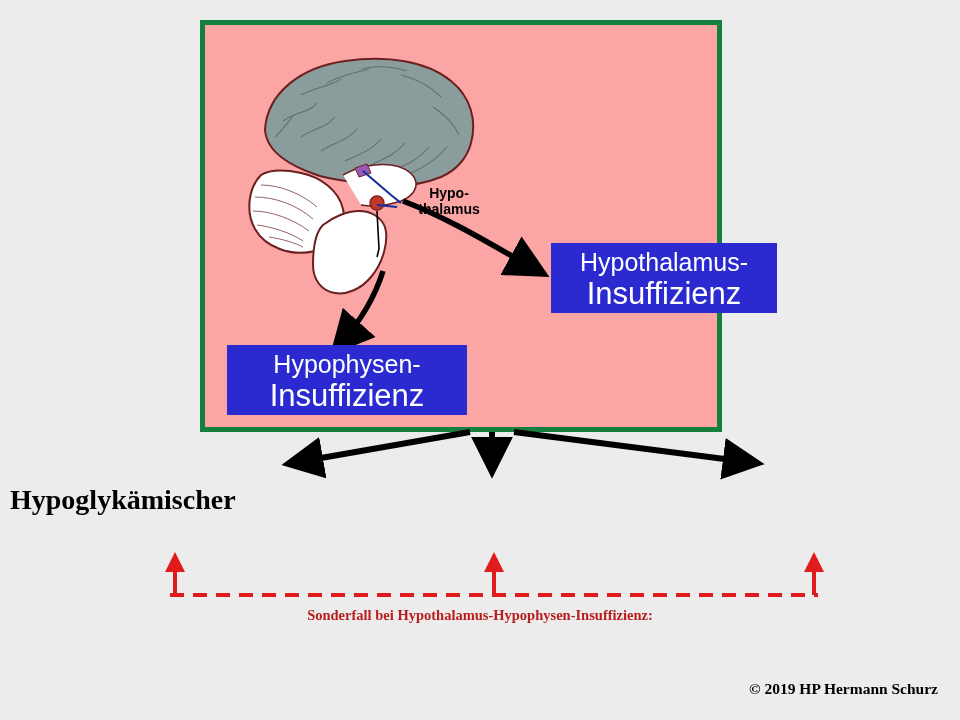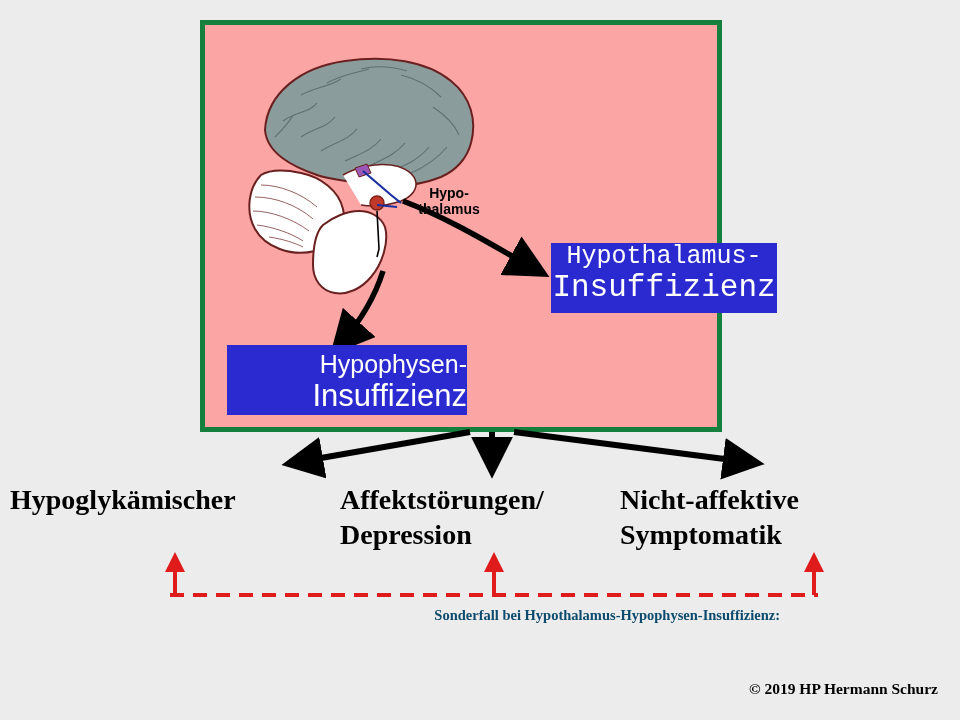--- a/index.html
+++ b/index.html
@@ -44,22 +44,22 @@
     font-family: "Liberation Sans", sans-serif;
   }
   .bluebox .l1 { font-size: 25px; display: block; }
   .bluebox .l2 { font-size: 31px; display: block; }
 
   #box-hypothalamus {
     left: 546px;
     top: 238px;
     width: 226px;
     height: 70px;
+    padding-top: 6px;
     box-sizing: border-box;
-    font-family: Liberation Mono, monospace;
   }
   #box-hypophysen {
     left: 222px;
     top: 340px;
     width: 240px;
     height: 70px;
     padding-top: 6px;
     box-sizing: border-box;
   }
 
@@ -75,22 +75,22 @@
   #cap-left   { left: 10px;  top: 482px; width: 340px; }
   #cap-mid    { left: 340px; top: 482px; width: 280px; }
   #cap-right  { left: 620px; top: 482px; width: 335px; }
 
   
   .redline {
     position: absolute;
     left: 180px;
     top: 606px;
     width: 600px;
-    text-align: right;
-    color: #0c4a6e;
+    text-align: center;
+    color: #b91c1c;
     font-family: "Liberation Serif", serif;
     font-weight: bold;
     font-size: 14.5px;
     line-height: 1.35;
   }
 
   
   .copyright {
     position: absolute;
     right: 22px;
@@ -193,21 +193,21 @@
       <path d="M198 176 C250 196 290 222 330 244" stroke="#000000" stroke-width="5.5" fill="none" marker-end="url(#ah)"></path>
 
       <path d="M178 246 C168 278 152 300 136 318" stroke="#000000" stroke-width="5.5" fill="none" marker-end="url(#ah)"></path>
     </svg>
 
     <div class="bluebox" id="box-hypothalamus" style="left:346px; top:218px; width:226px; height:70px;">
       <span class="l1">Hypothalamus-</span>
       <span class="l2">Insuffizienz</span>
     </div>
 
-    <div class="bluebox" id="box-hypophysen" style="left:22px; top:320px; width:240px; height:70px;text-align:right;">
+    <div class="bluebox" id="box-hypophysen" style="left:22px; top:320px; width:240px; height:70px;">
       <span class="l1">Hypophysen-</span>
       <span class="l2">Insuffizienz</span>
     </div>
   </div>
 
   <svg class="ov" width="960" height="720" viewBox="0 0 960 720">
     <defs>
       <marker id="ah2" markerWidth="7" markerHeight="7" refX="4.2" refY="3.5" orient="auto" markerUnits="strokeWidth">
         <path d="M0,0 L7,3.5 L0,7 z" fill="#000000"></path>
       </marker>
@@ -225,29 +225,21 @@
     <path d="M170 595 L818 595" stroke="#e01b1b" stroke-width="4" fill="none" stroke-dasharray="14,9"></path>
     <path d="M175 595 L175 562" stroke="#e01b1b" stroke-width="4" fill="none" marker-end="url(#ahred)"></path>
     <path d="M494 595 L494 562" stroke="#e01b1b" stroke-width="4" fill="none" marker-end="url(#ahred)"></path>
     <path d="M814 595 L814 562" stroke="#e01b1b" stroke-width="4" fill="none" marker-end="url(#ahred)"></path>
   </svg>
 
   <div class="caption" id="cap-left">
     <div>Hypoglykämischer</div>
   </div>
 
-  <div class="caption" id="cap-mid">
-    <div>Affektstörungen/</div>
-    <div>Depression</div>
-  </div>
-
-  <div class="caption" id="cap-right">
-    <div>Nicht-affektive</div>
-    <div>Symptomatik</div>
-  </div>
+
 
   <div class="redline">
     <div>Sonderfall bei Hypothalamus-Hypophysen-Insuffizienz:</div>
   </div>
 
   <div class="copyright">© 2019 HP Hermann Schurz</div>
 
 </div>
 
 </body></html>

